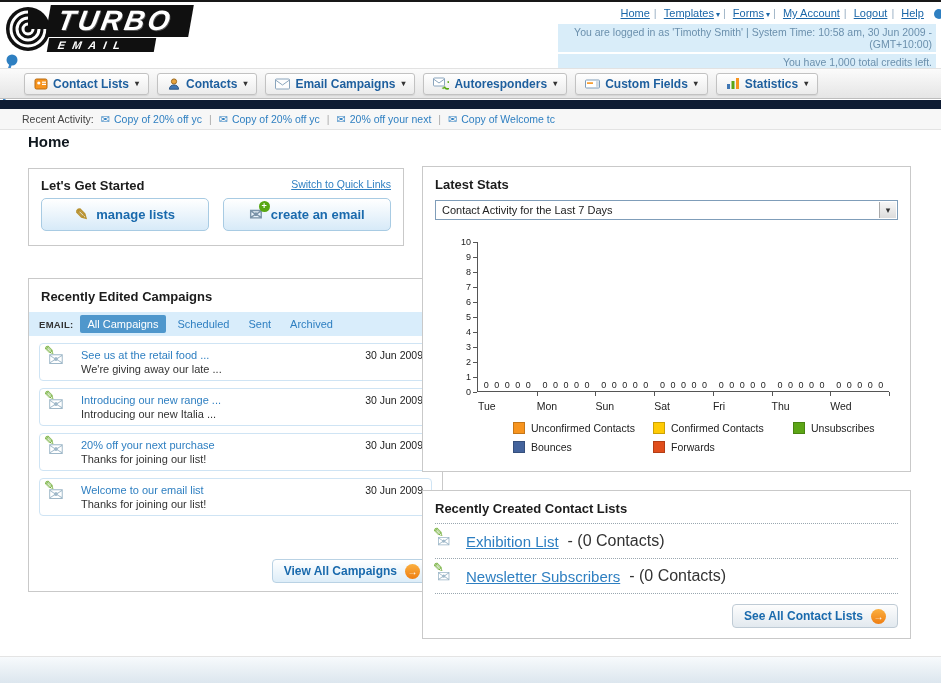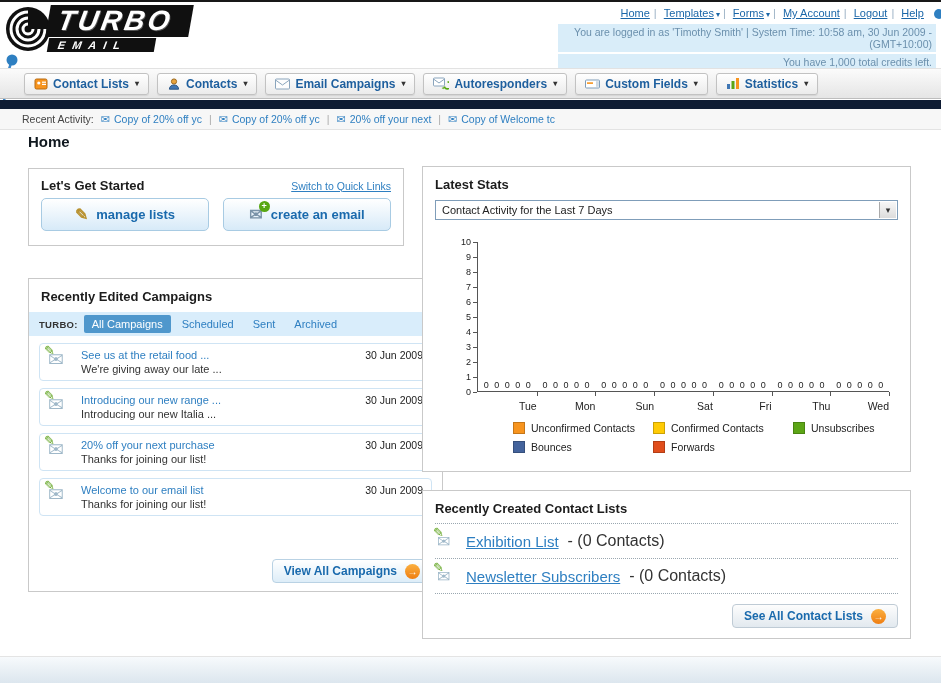--- a/index.html
+++ b/index.html
@@ -37,21 +37,21 @@
   .asep { color:#aaa; }
 
   
   .page-title { position:absolute; left:28px; top:131px; font-size:15px; font-weight:bold; color:#10181f; }
 
   .panel { position:absolute; background:#fff; border:1px solid #c9c9c9; overflow:hidden; }
   .panel-title { font-size:13px; font-weight:bold; color:#1c1c1c; }
 
   
   .get-started { left:28px; top:166px; width:376px; height:78px; }
-  .gs-head { display:flex; justify-content:space-between; align-items:center; padding:9px 12px 5px; }
+  .gs-head { display:flex; justify-content:space-between; align-items:flex-start; padding:9px 12px 5px; }
   .quick-links { font-size:10.5px; color:#2e7fc1; text-decoration:underline; cursor:pointer; }
   .gs-buttons { display:flex; gap:14px; padding:0 12px; }
   .gs-btn { flex:1; height:33px; display:flex; align-items:center; justify-content:center; gap:8px; border:1px solid #a8cbe3; border-radius:5px; background:linear-gradient(#ffffff,#d7eaf8); font-size:13px; font-weight:bold; color:#1a6aad; cursor:pointer; }
   .pencil-glyph { font-size:16px; color:#b8912f; }
   .env-plus { position:relative; font-size:16px; color:#7a93a8; }
   .plus-badge { position:absolute; right:-7px; top:-4px; width:11px; height:11px; border-radius:50%; background:#58a712; color:#fff; font-size:9px; line-height:11px; text-align:center; font-weight:bold; }
 
   
   .campaigns { left:28px; top:276px; width:415px; height:314px; }
   .campaigns .panel-title { padding:10px 12px 8px; }
@@ -78,21 +78,21 @@
   .select-caret { position:absolute; right:1px; top:1px; bottom:1px; width:17px; background:linear-gradient(#f7f7f7,#dcdcdc); border-left:1px solid #aaa; display:flex; align-items:center; justify-content:center; font-size:9px; color:#333; }
   .chart-wrap { margin:22px 10px 0 30px; }
   .chart-area { display:flex; }
   .chart-yaxis { position:relative; width:24px; height:150px; flex:none; }
   .ytick { position:absolute; right:0; font-size:9px; line-height:10px; color:#222; display:flex; align-items:center; }
   .ytick::after { content:''; display:inline-block; width:4px; height:1px; background:#555; margin-left:2px; }
   .chart-plot { position:relative; width:412px; height:150px; border-left:1px solid #555; border-bottom:1px solid #555; display:flex; }
   .chart-group { flex:1; position:relative; }
   .chart-group::after { content:''; position:absolute; right:-1px; bottom:-5px; width:1px; height:4px; background:#555; }
   .chart-values { position:absolute; bottom:1px; left:0; right:0; text-align:center; font-size:9px; color:#222; word-spacing:3px; }
-  .chart-xlabel { position:absolute; bottom:-21px; left:0; right:0; text-align:right; font-size:10.5px; color:#222;margin-top:36px; }
+  .chart-xlabel { position:absolute; bottom:-21px; left:0; right:0; text-align:left; font-size:10.5px; color:#222;margin-top:36px; }
   .legend { margin:30px 0 0 60px; display:flex; flex-wrap:wrap; width:424px; row-gap:7px; }
   .legend-item { width:140px; display:flex; align-items:center; gap:6px; font-size:10.5px; color:#222; }
   .legend-swatch { width:12px; height:12px; flex:none; border:1px solid rgba(0,0,0,.2); }
 
   
   .contact-lists { left:422px; top:488px; width:489px; height:149px; }
   .contact-lists .panel-title { padding:10px 12px 7px; }
   .cl-rows { margin:0 12px; border-top:1px dotted #9aa7b0; }
   .cl-row { display:flex; align-items:center; gap:9px; padding:7px 2px; border-bottom:1px dotted #9aa7b0; cursor:pointer; }
   .cl-icon { position:relative; width:20px; height:20px; flex:none; }
@@ -236,21 +236,21 @@
       <button class="gs-btn">
         <span class="env-plus">✉<span class="plus-badge">+</span></span>
         <span>create an email</span>
       </button>
     </div>
   </div>
 
   <div class="panel campaigns">
     <div class="panel-title">Recently Edited Campaigns</div>
     <div class="tabbar">
-      <span class="show-label">TURBO:</span>
+      <span class="show-label">EMAIL:</span>
       <span class="ctab selected">All Campaigns</span>
       <span class="ctab">Scheduled</span>
       <span class="ctab">Sent</span>
       <span class="ctab">Archived</span>
     </div>
     <div class="citems">
       <div class="citem">
         <span class="citem-icon"><span class="env">✉</span><span class="pen">✎</span></span>
         <span class="citem-main">
           <a class="citem-title">See us at the retail food ...</a>

